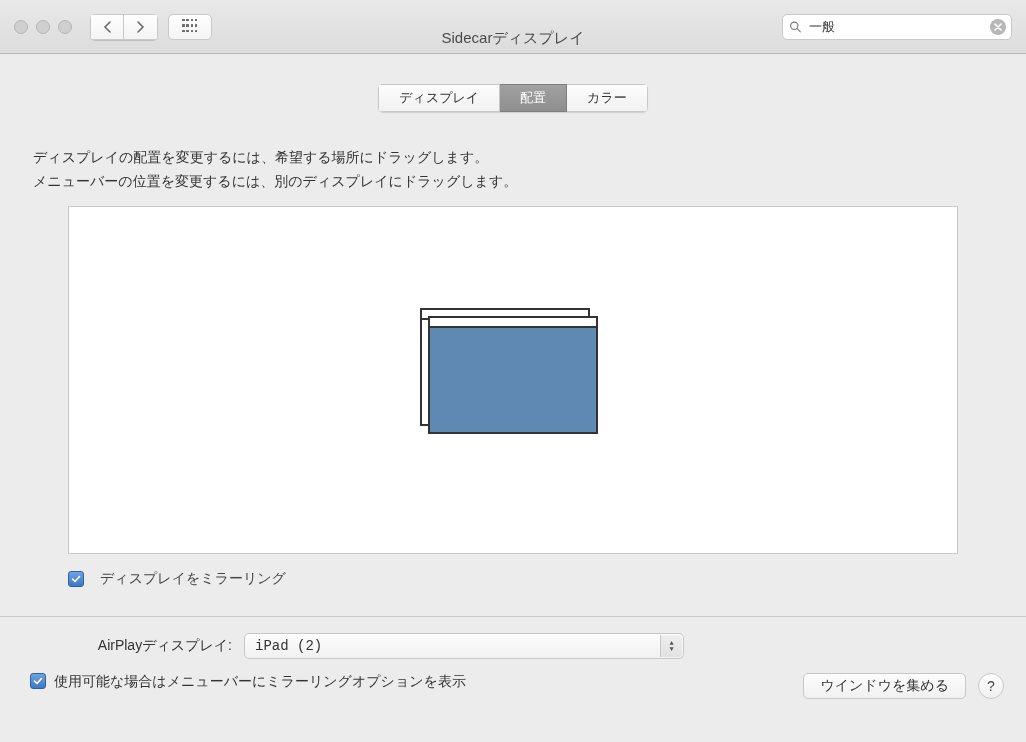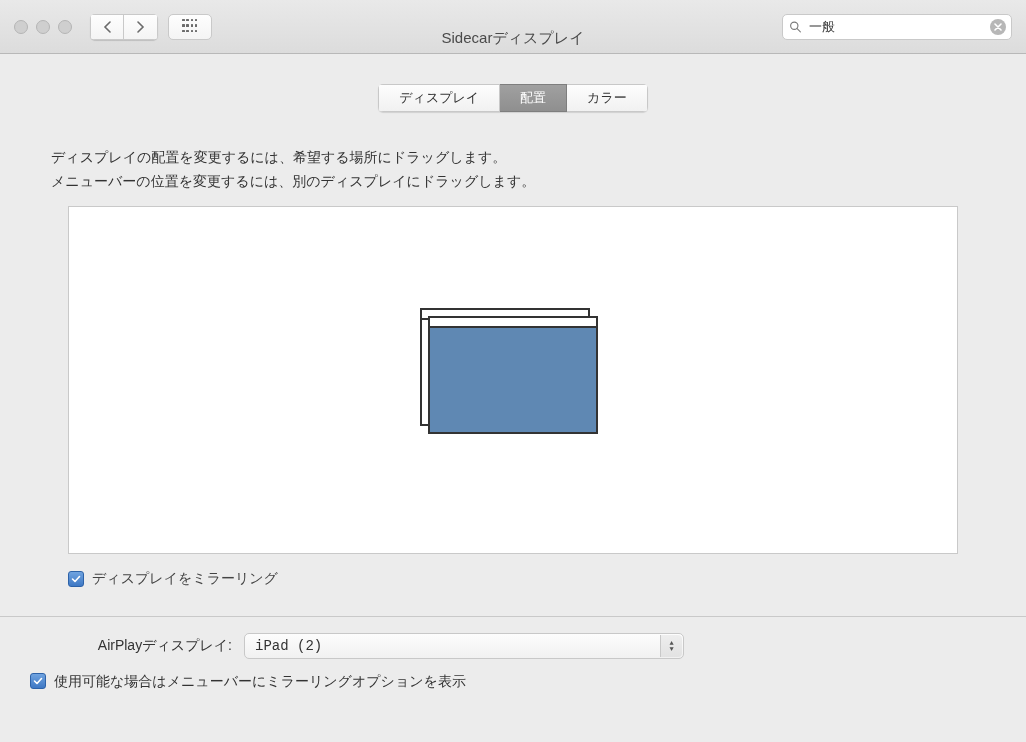--- a/index.html
+++ b/index.html
@@ -96,21 +96,21 @@
     background: linear-gradient(#fdfdfd,#f1f1f1);
     border: 1px solid #c8c8c8;
     font-size: 13px; color: #333;
     display: flex; align-items: center;
   }
   .seg-btn + .seg-btn { border-left: none; }
   .seg-btn.active { background: linear-gradient(#a0a0a0,#8f8f8f); color: #fff; border-color: #7e7e7e; }
 
   
   .desc {
-    margin: 34px 68px 10px 51px;
+    margin: 34px 68px 10px 33px;
     font-size: 14px; line-height: 1.7; color: #333;
   }
   .arrange-box {
     margin: 12px 68px 0 68px;
     height: 348px;
     background: #fff;
     border: 1px solid #c9c9c9;
     position: relative;
   }
   .display-stack {
@@ -127,21 +127,21 @@
   .display-front {
     position: absolute; left: 0; top: 0;
     width: 170px; height: 118px;
     background: #5f88b3; border: 2px solid #333;
   }
   .display-front .menubar { height: 10px; background: #fff; border-bottom: 2px solid #333; }
 
   
   .check-row {
     margin: 16px 68px 0 68px;
-    display: flex; align-items: center; gap: 8px;
+    display: flex; align-items: center; gap: 16px;
     font-size: 14px; color: #444;
   }
   .mac-checkbox {
     width: 16px; height: 16px; border-radius: 3px;
     background: linear-gradient(#6fa3e0,#3e78c4);
     border: 1px solid #2d62a8;
     display: flex; align-items: center; justify-content: center;
     color: #fff; font-size: 11px;
   }
 
@@ -293,15 +293,21 @@
     </div>
   </div>
 
   <div class="bottom-row">
     <div class="mac-checkbox" style="margin-right:8px">
       <svg width="10" height="10" viewBox="0 0 10 10">
           <path d="M1.5 5 L4 7.5 L8.5 2.5" stroke="currentColor" stroke-width="1.6" fill="none" stroke-linecap="round" stroke-linejoin="round"></path>
         </svg>
     </div>
     <span>使用可能な場合はメニューバーにミラーリングオプションを表示</span>
+    <div class="right">
+      <button class="mac-button">ウインドウを集める</button>
+      <div class="help-btn">
+        <span>?</span>
+      </div>
+    </div>
   </div>
 
 </div>
 
 </body></html>

